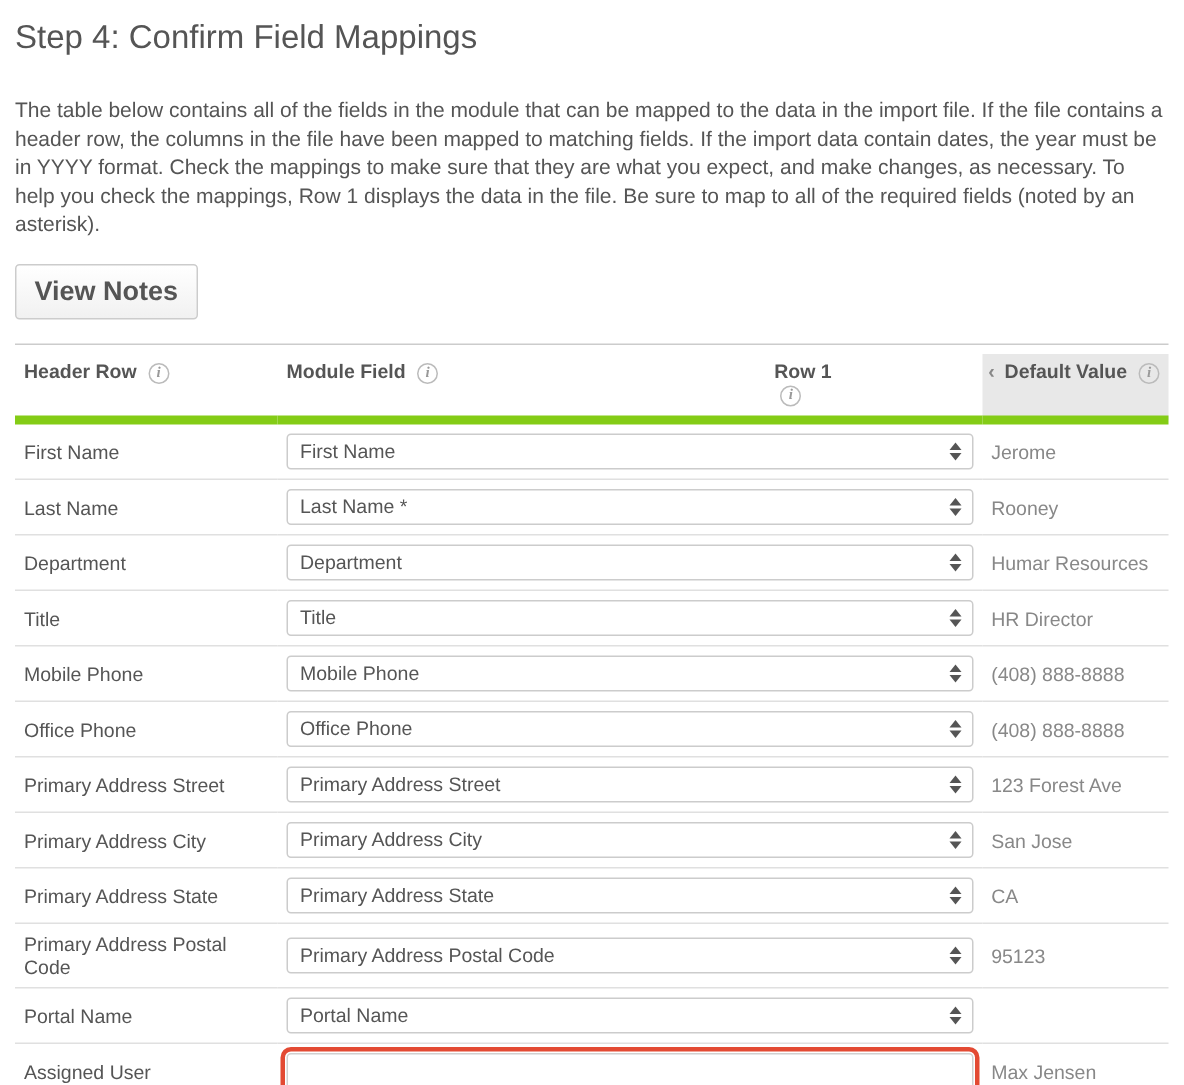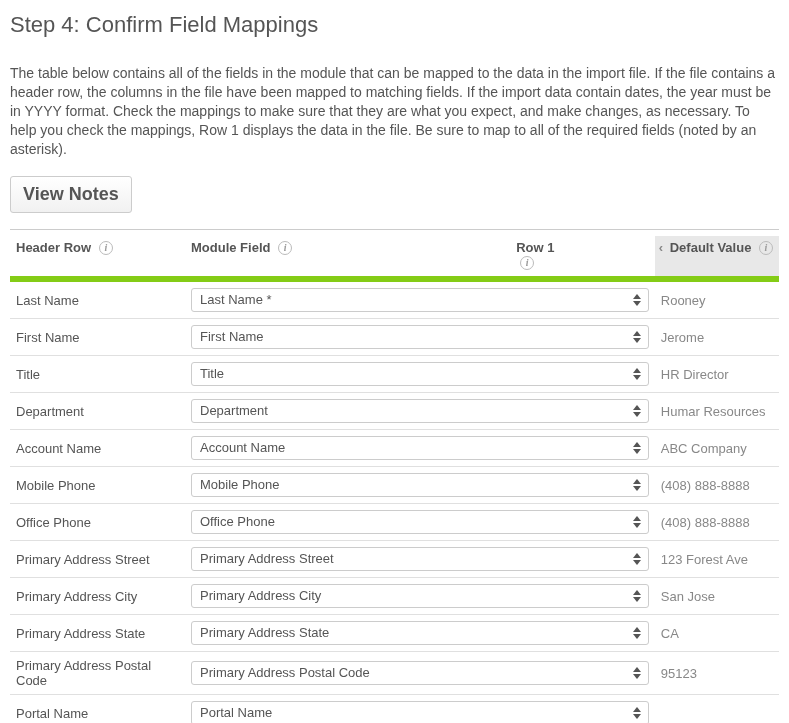--- a/index.html
+++ b/index.html
@@ -175,83 +175,70 @@
         </th>
         <th class="col-default">
           <span class="chev-left">‹</span>
           <span>Default Value</span>
           <span class="info-icon">i</span>
         </th>
       </tr>
     </thead>
     <tbody id="map-body">
         <tr>
+          <td class="col-header">First Name</td>
+          <td class="col-module" colspan="2">
+            <div class="select-wrap" role="combobox" tabindex="0">
+              <div class="select-value">First Name</div>
+              <div class="select-stepper">
+                <div class="tri up"></div>
+                <div class="tri down"></div>
+              </div>
+            </div>
+          </td>
+          <td class="col-row1v">Jerome</td>
+        </tr>
+        <tr>
           <td class="col-header">Last Name</td>
           <td class="col-module" colspan="2">
             <div class="select-wrap" role="combobox" tabindex="0">
               <div class="select-value">Last Name *</div>
               <div class="select-stepper">
                 <div class="tri up"></div>
                 <div class="tri down"></div>
               </div>
             </div>
           </td>
           <td class="col-row1v">Rooney</td>
         </tr>
         <tr>
-          <td class="col-header">First Name</td>
-          <td class="col-module" colspan="2">
-            <div class="select-wrap" role="combobox" tabindex="0">
-              <div class="select-value">First Name</div>
-              <div class="select-stepper">
-                <div class="tri up"></div>
-                <div class="tri down"></div>
-              </div>
-            </div>
-          </td>
-          <td class="col-row1v">Jerome</td>
+          <td class="col-header">Department</td>
+          <td class="col-module" colspan="2">
+            <div class="select-wrap" role="combobox" tabindex="0">
+              <div class="select-value">Department</div>
+              <div class="select-stepper">
+                <div class="tri up"></div>
+                <div class="tri down"></div>
+              </div>
+            </div>
+          </td>
+          <td class="col-row1v">Humar Resources</td>
         </tr>
         <tr>
           <td class="col-header">Title</td>
           <td class="col-module" colspan="2">
             <div class="select-wrap" role="combobox" tabindex="0">
               <div class="select-value">Title</div>
               <div class="select-stepper">
                 <div class="tri up"></div>
                 <div class="tri down"></div>
               </div>
             </div>
           </td>
           <td class="col-row1v">HR Director</td>
-        </tr>
-        <tr>
-          <td class="col-header">Department</td>
-          <td class="col-module" colspan="2">
-            <div class="select-wrap" role="combobox" tabindex="0">
-              <div class="select-value">Department</div>
-              <div class="select-stepper">
-                <div class="tri up"></div>
-                <div class="tri down"></div>
-              </div>
-            </div>
-          </td>
-          <td class="col-row1v">Humar Resources</td>
-        </tr>
-        <tr>
-          <td class="col-header">Account Name</td>
-          <td class="col-module" colspan="2">
-            <div class="select-wrap" role="combobox" tabindex="0">
-              <div class="select-value">Account Name</div>
-              <div class="select-stepper">
-                <div class="tri up"></div>
-                <div class="tri down"></div>
-              </div>
-            </div>
-          </td>
-          <td class="col-row1v">ABC Company</td>
         </tr>
         <tr>
           <td class="col-header">Mobile Phone</td>
           <td class="col-module" colspan="2">
             <div class="select-wrap" role="combobox" tabindex="0">
               <div class="select-value">Mobile Phone</div>
               <div class="select-stepper">
                 <div class="tri up"></div>
                 <div class="tri down"></div>
               </div>

